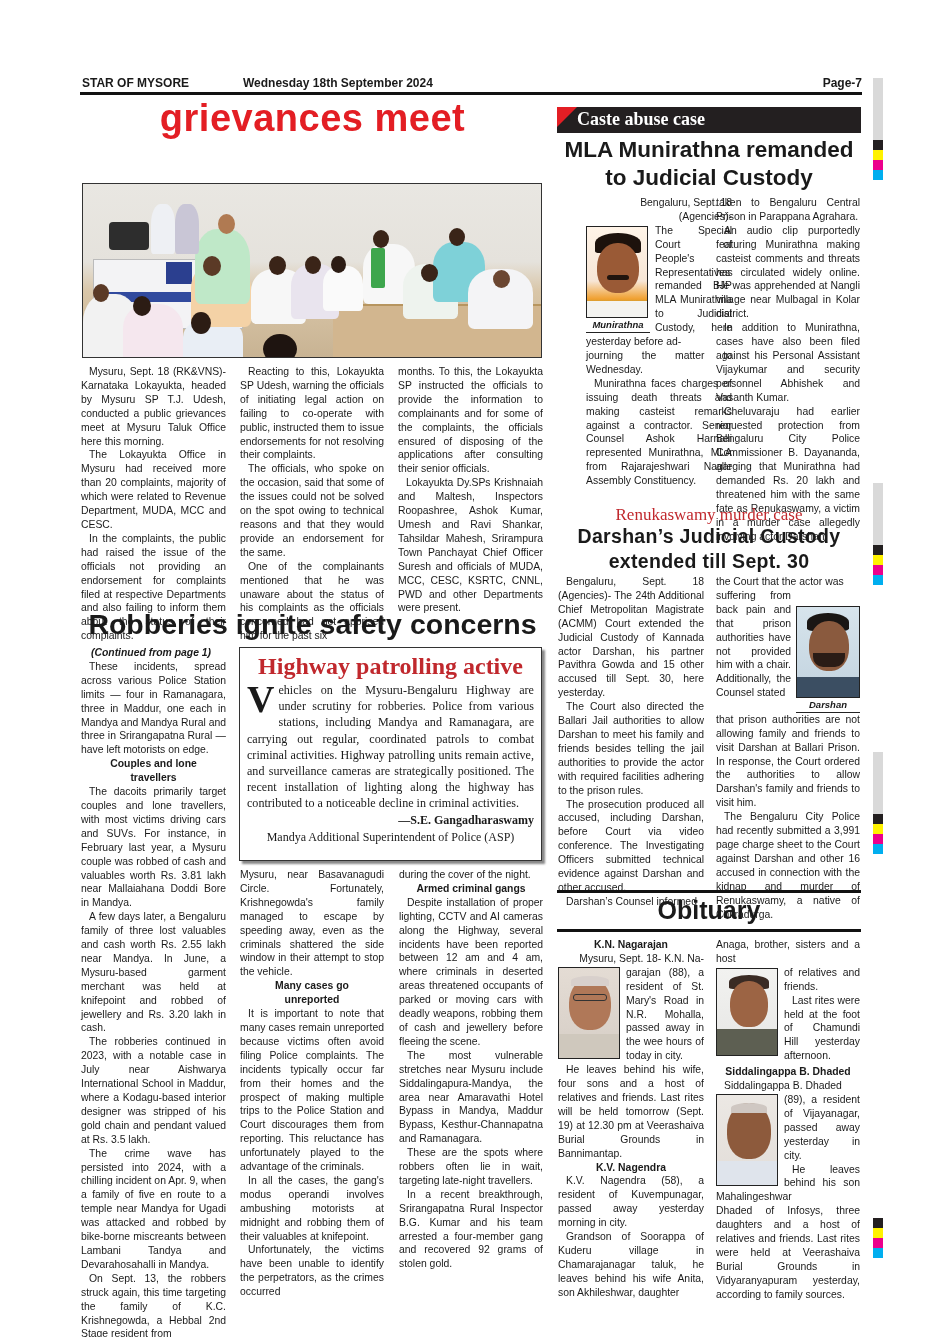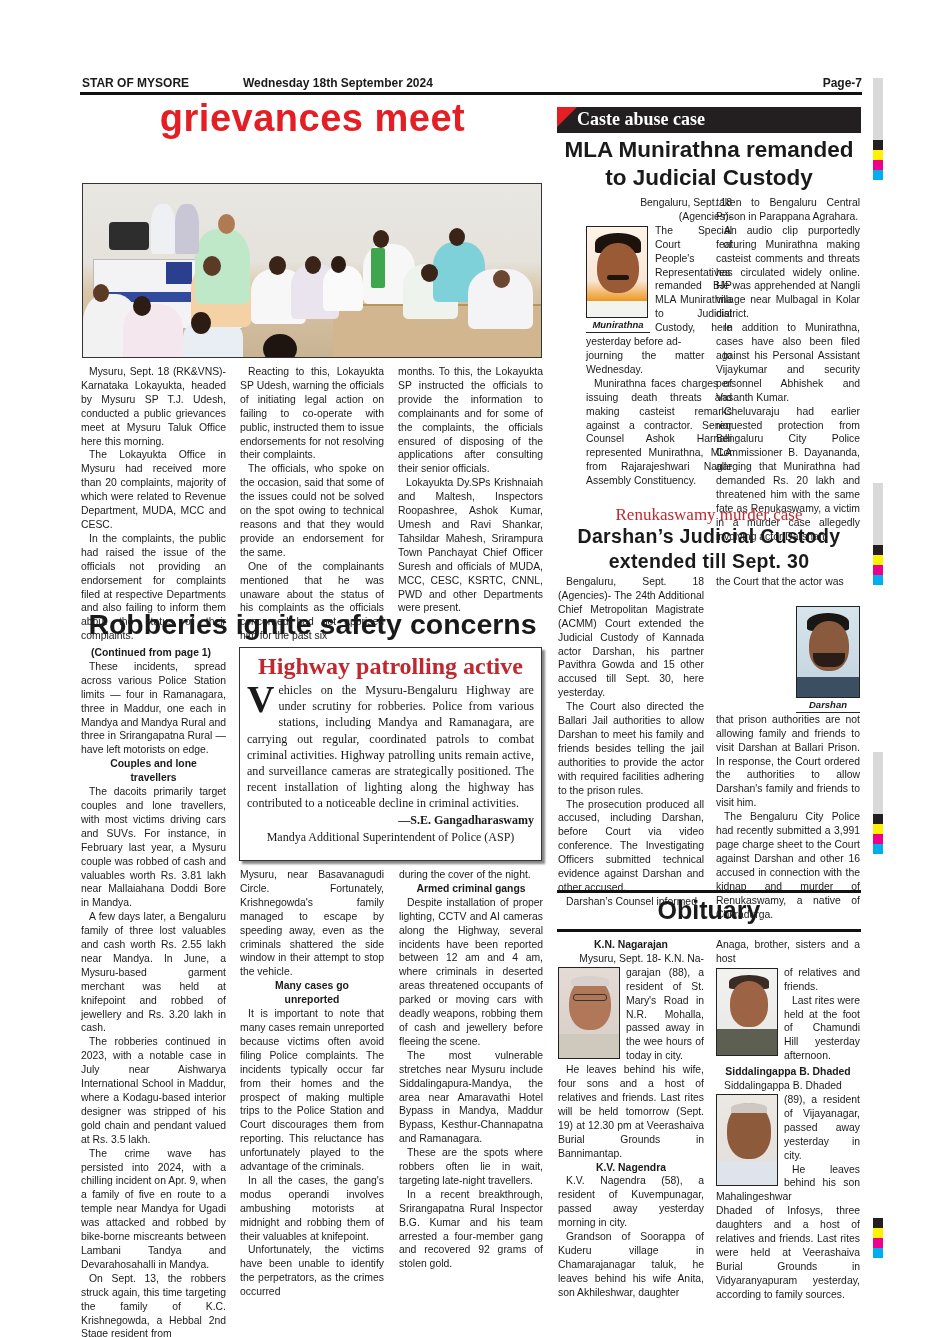--- a/index.html
+++ b/index.html
@@ -21,21 +21,21 @@
   .reg .k { height: 10px; background: #231f20; }
   .reg .y { height: 10px; background: #fff200; }
   .reg .m { height: 10px; background: #ec008c; }
   .reg .c { height: 10px; background: #00aeef; }
 
   
   .col { font-size: 10.4px; line-height: 13.9px; text-align: justify; hyphens: manual; }
   .col p { text-indent: 8px; margin-bottom: 0; }
   .col p + p { margin-top: 0; }
   .col .sub { text-align: center; font-weight: bold; text-indent: 0; }
-  .col .cont { font-weight: bold; text-indent: 0; text-align: left; padding-left: 10px; }
+  .col .cont { font-weight: bold; text-indent: 0; text-align: left; padding-left: 10px; font-style: italic; }
 
   
   .h1-red { left: 80px; top: 98px; width: 465px; text-align: center; color: #e31e24;
     font-weight: bold; font-size: 38px; line-height: 40px; letter-spacing: 0.5px; }
 
   .photo-main { left: 82px; top: 183px; width: 460px; height: 175px; border: 1px solid #333;
     background: linear-gradient(180deg, #e9e7e2 0%, #e5e2dc 45%, #d9c6a8 62%, #c8b393 100%); overflow: hidden; }
   .photo-main .banner { position: absolute; left: 10px; top: 75px; width: 150px; height: 70px; background: #f3f3f5; border: 1px solid #bbb; }
   .photo-main .banner .logo { position: absolute; left: 72px; top: 2px; width: 26px; height: 22px; background: #2b3f8f; }
   .photo-main .banner .txt { position: absolute; left: 8px; top: 32px; width: 130px; height: 10px; background: #314a9e; }
@@ -214,20 +214,21 @@
   <p style="text-indent:0">the Court that the actor was</p>
   <div style="float:right;width:64px;margin:17px 0 0 5px">
     <div class="photo-box" style="position:relative;width:64px;height:92px;background:linear-gradient(180deg,#d7e4ec 0%,#c2d3df 100%)">
       <div class="face" style="left:10px;top:6px;width:42px;height:18px;background:#1a1614;border-radius:50% 50% 15% 15%"></div>
       <div class="face" style="left:12px;top:14px;width:40px;height:50px;background:#8a5a3e"></div>
       <div style="position:absolute;left:16px;top:46px;width:32px;height:14px;background:#2a1c16;border-radius:0 0 10px 10px"></div>
       <div style="position:absolute;left:0;top:70px;width:64px;height:22px;background:#3b4e62"></div>
     </div>
     <div class="caption">Darshan</div>
   </div>
+  <p style="text-indent:0">suffering from back pain and that prison authorities have not provided him with a chair. Additionally, the Counsel stated</p>
   <p style="text-indent:0;clear:both">that prison authorities are not allowing family and friends to visit Darshan at Ballari Prison. In response, the Court ordered the authorities to allow Darshan's family and friends to visit him.</p>
   <p>The Bengaluru City Police had recently submitted a 3,991 page charge sheet to the Court against Darshan and other 16 accused in connection with the kidnap and murder of Renukaswamy, a native of Chitradurga.</p>
 </div>
 
 <div class="abs h-rob">Robberies ignite safety concerns</div>
 
 <div class="abs col" style="left:81px;top:646px;width:145px">
   <p class="cont">(Continued from page 1)</p>
   <p>These incidents, spread across various Police Station limits — four in Ramanagara, three in Maddur, one each in Mandya and Mandya Rural and three in Srirangapatna Rural — have left motorists on edge.</p>
   <p class="sub" style="padding:0 26px">Couples and lone travellers</p>

